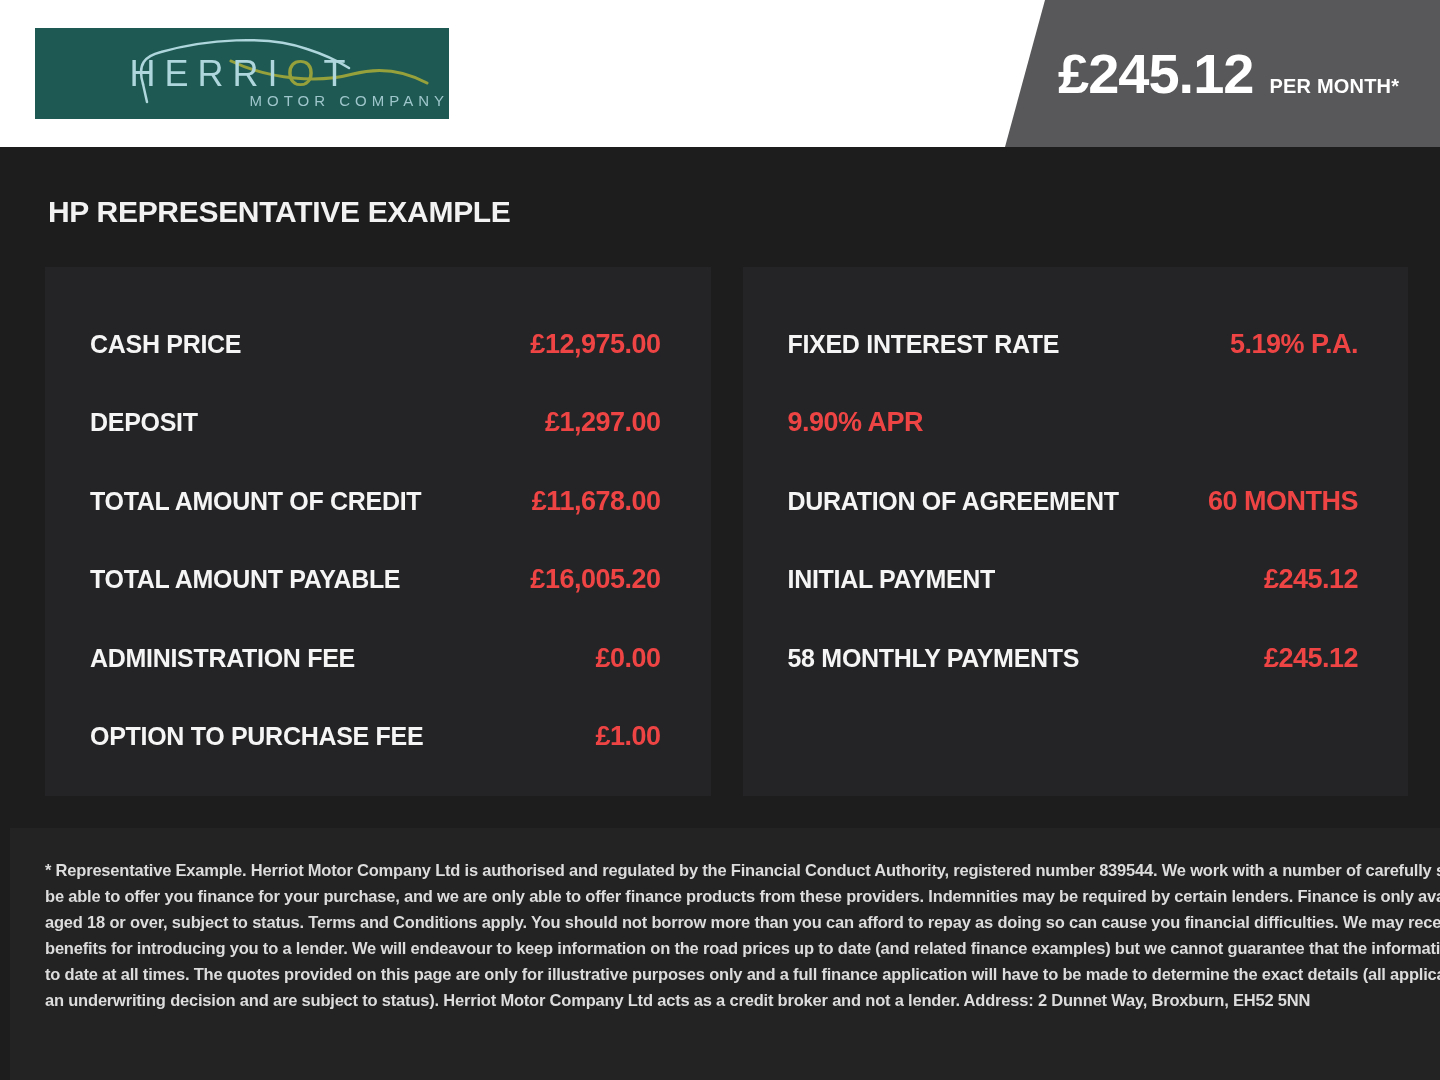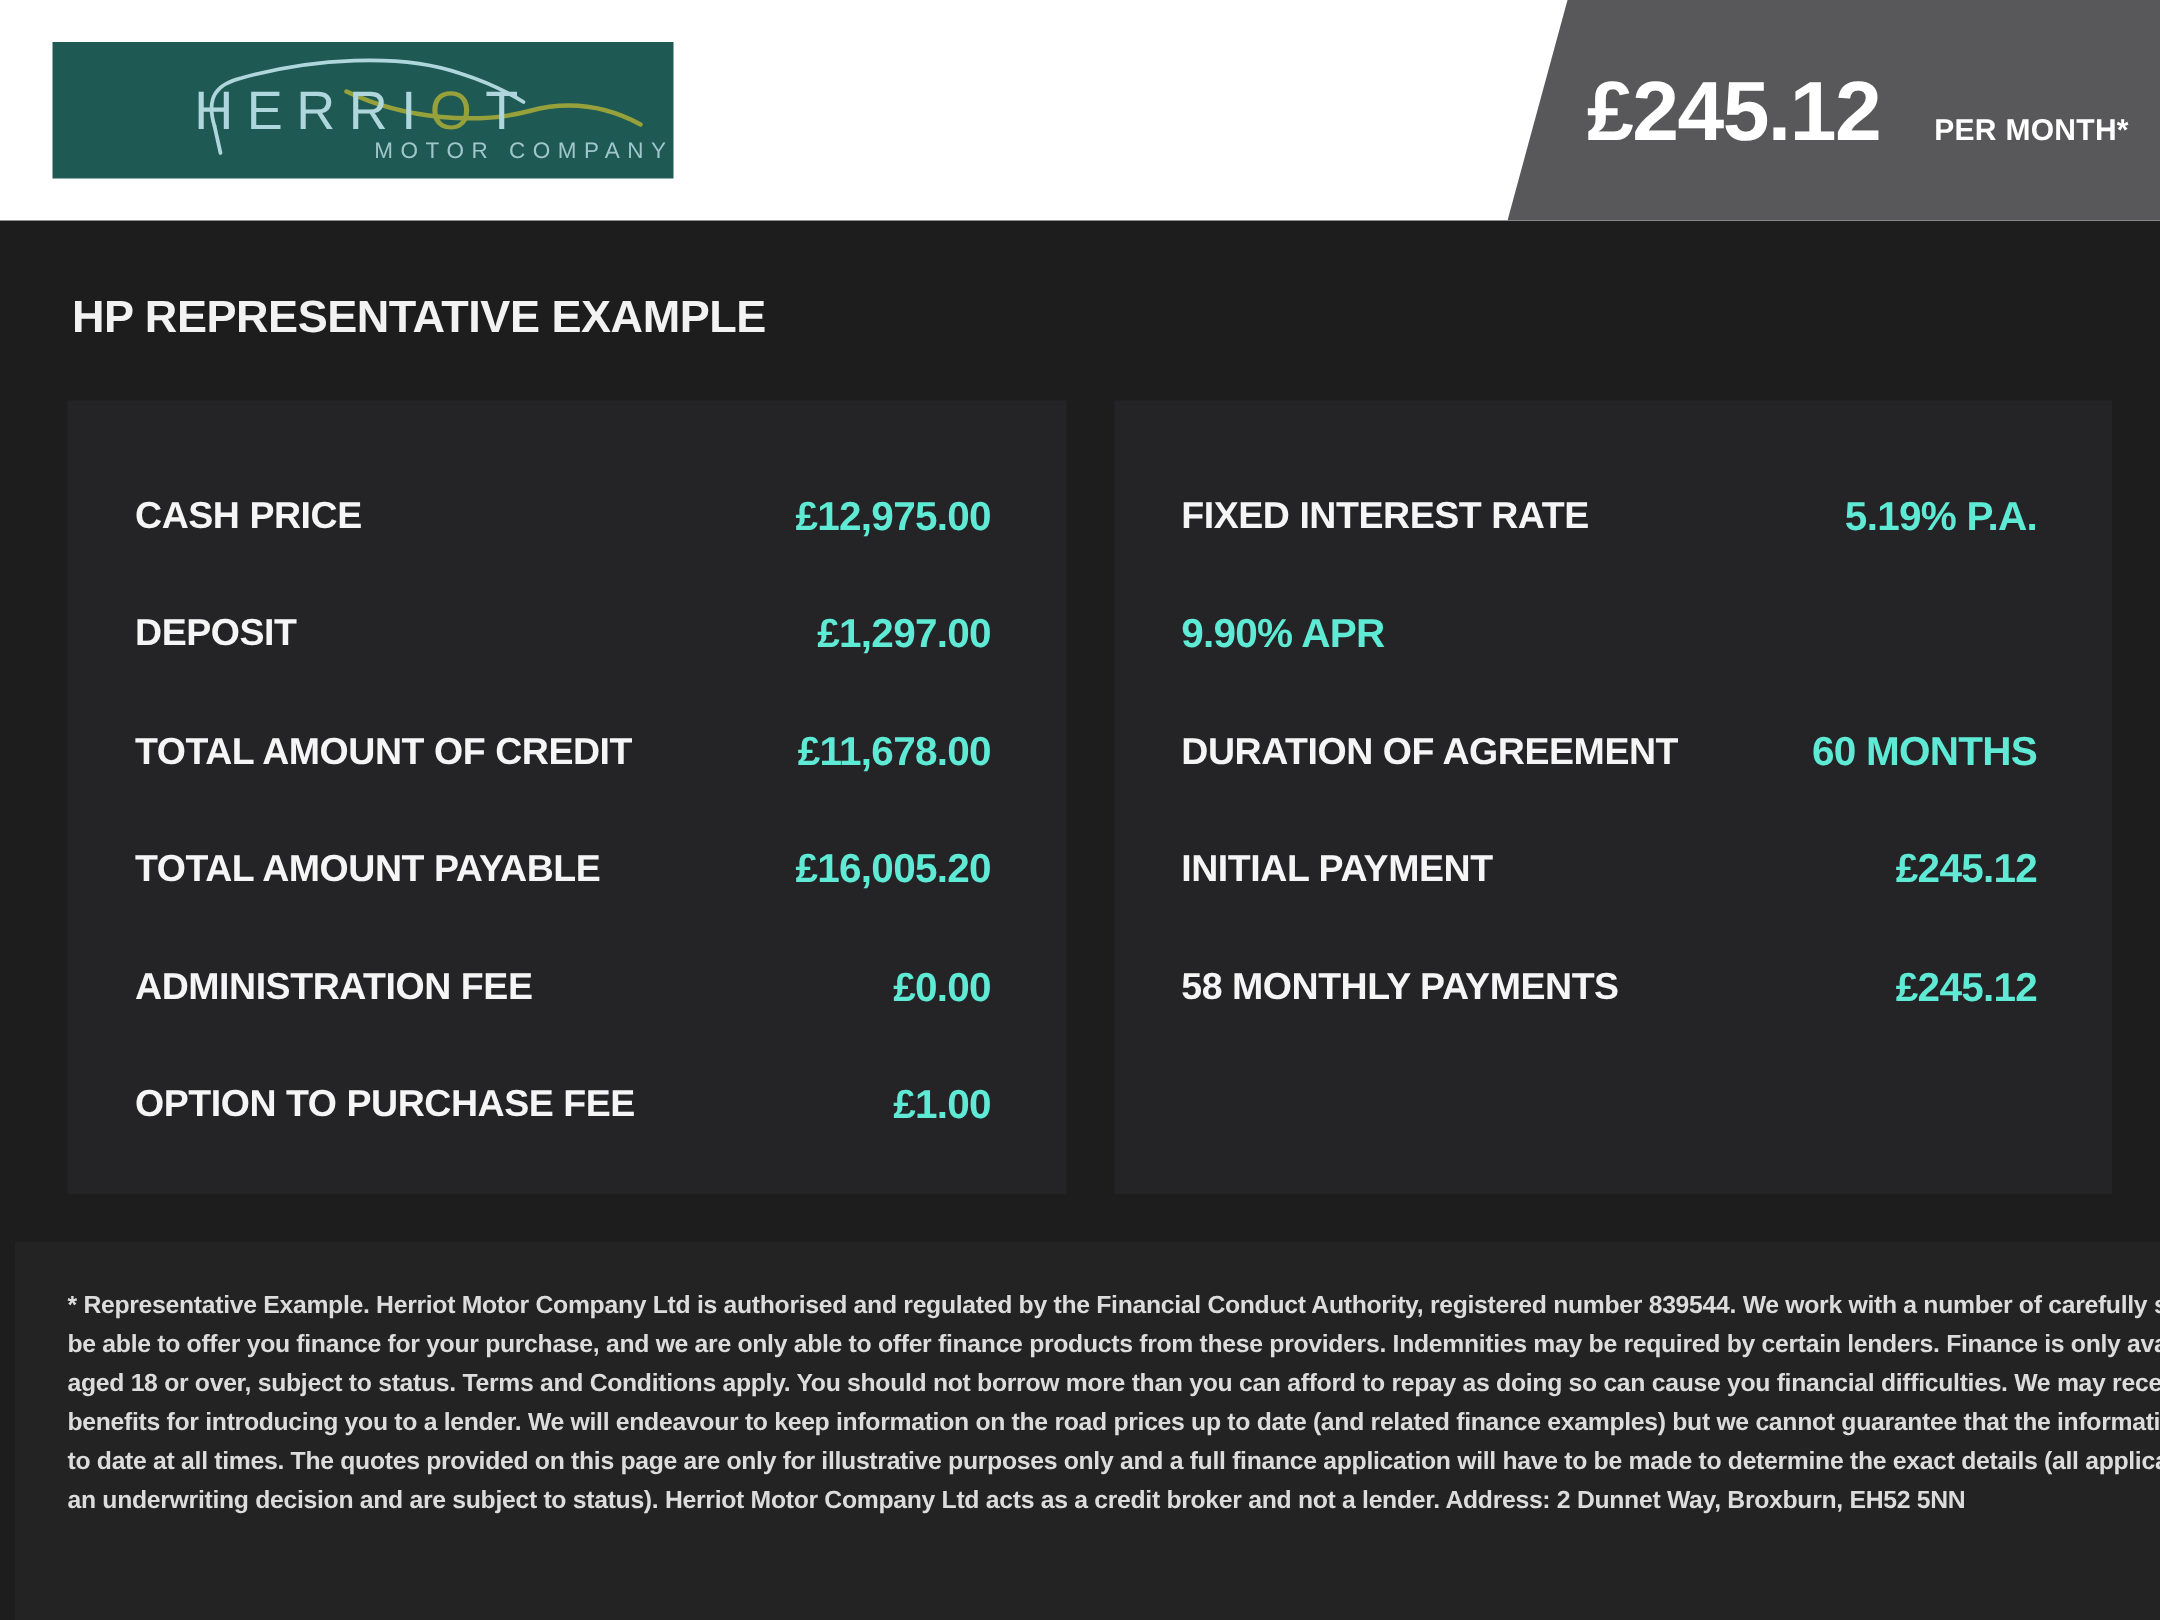--- a/index.html
+++ b/index.html
@@ -72,21 +72,21 @@
     color: #ffffff;
     font-size: 56px;
     font-weight: bold;
     letter-spacing: -1px;
     line-height: 56px;
   }
   .price-period {
     color: #ffffff;
     font-size: 20px;
     font-weight: bold;
-    margin-left: 36px;
+    margin-left: 16px;
     letter-spacing: 0.2px;
   }
 
   
   .main {
     flex: 1 1 auto;
     display: flex;
     flex-direction: column;
     background: #1d1d1d;
     margin-left: 10px;
@@ -120,21 +120,21 @@
     justify-content: space-between;
   }
   .row-label {
     color: #f5f5f5;
     font-size: 25px;
     font-weight: bold;
     letter-spacing: -0.3px;
     white-space: nowrap;
   }
   .row-value {
-    color: #5eead4;
+    color: #ef4444;
     font-size: 27px;
     font-weight: bold;
     letter-spacing: -0.5px;
     white-space: nowrap;
   }
 
   
   .disclaimer {
     margin-top: 32px;
     flex: 1 1 auto;

